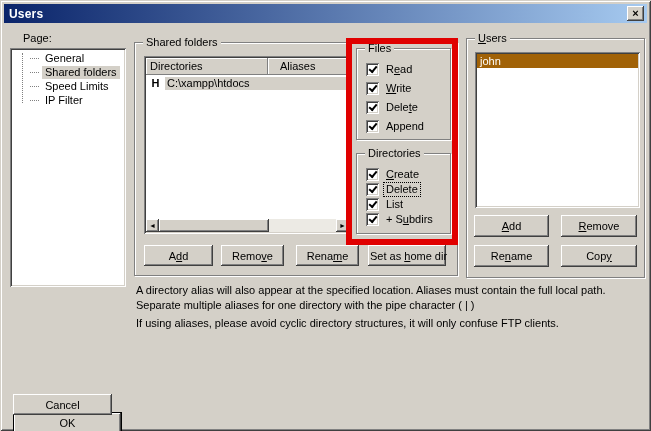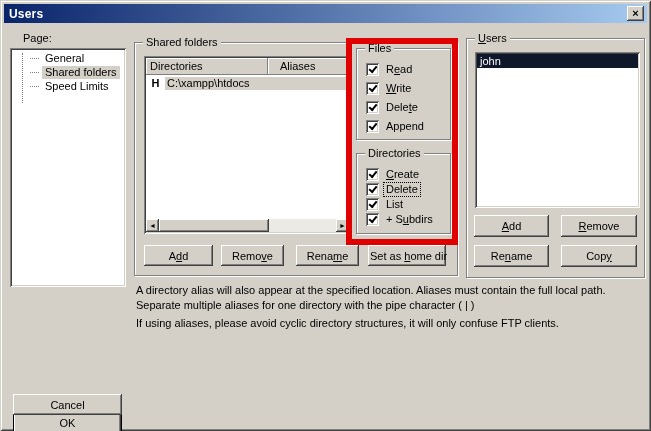--- a/index.html
+++ b/index.html
@@ -118,29 +118,29 @@
   
   #red-rect {
     position: absolute; left: 346px; top: 38px; width: 112px; height: 207px;
     border: 6px solid #e00000; z-index: 50; pointer-events: none;
   }
 
   
   #users-group { left: 466px; top: 38px; width: 179px; height: 240px; }
   #users-list { position: absolute; left: 8px; top: 13px; width: 165px; height: 156px; padding: 2px; }
   .user-row { height: 14px; line-height: 14px; padding-left: 3px; }
-  .user-row.selected { background: #0f172a; color: #fff; }
+  .user-row.selected { background: #a16207; color: #fff; }
 
   
   #help { position: absolute; left: 136px; top: 283px; width: 508px; line-height: 15px; }
   #help p { margin-bottom: 3px; }
 
   
   #ok-btn { left: 13px; top: 364px; width: 109px; margin-top: 48px; }
-  #cancel-btn { left: 13px; top: 394px; width: 109px; }
+  #cancel-btn { left: 13px; top: 394px; width: 99px; }
 </style>
 </head>
 <body>
 
 <div class="dialog">
 
   <div class="titlebar">
     <span class="title">Users</span>
     <button class="closebtn">×</button>
   </div>
@@ -152,20 +152,24 @@
       <span class="stub"></span>
       <span class="treelabel">General</span>
     </div>
     <div class="treeitem selected">
       <span class="stub"></span>
       <span class="treelabel">Shared folders</span>
     </div>
     <div class="treeitem">
       <span class="stub"></span>
       <span class="treelabel">Speed Limits</span>
+    </div>
+    <div class="treeitem">
+      <span class="stub"></span>
+      <span class="treelabel">IP Filter</span>
     </div>
   </div>
 
   <div class="group" id="sf-group">
     <span class="glabel">Shared folders</span>
 
     <div class="sunken" id="dir-list">
       <div class="lv-header">
         <div class="hcell c1">Directories</div>
         <div class="hcell c2">Aliases</div>

